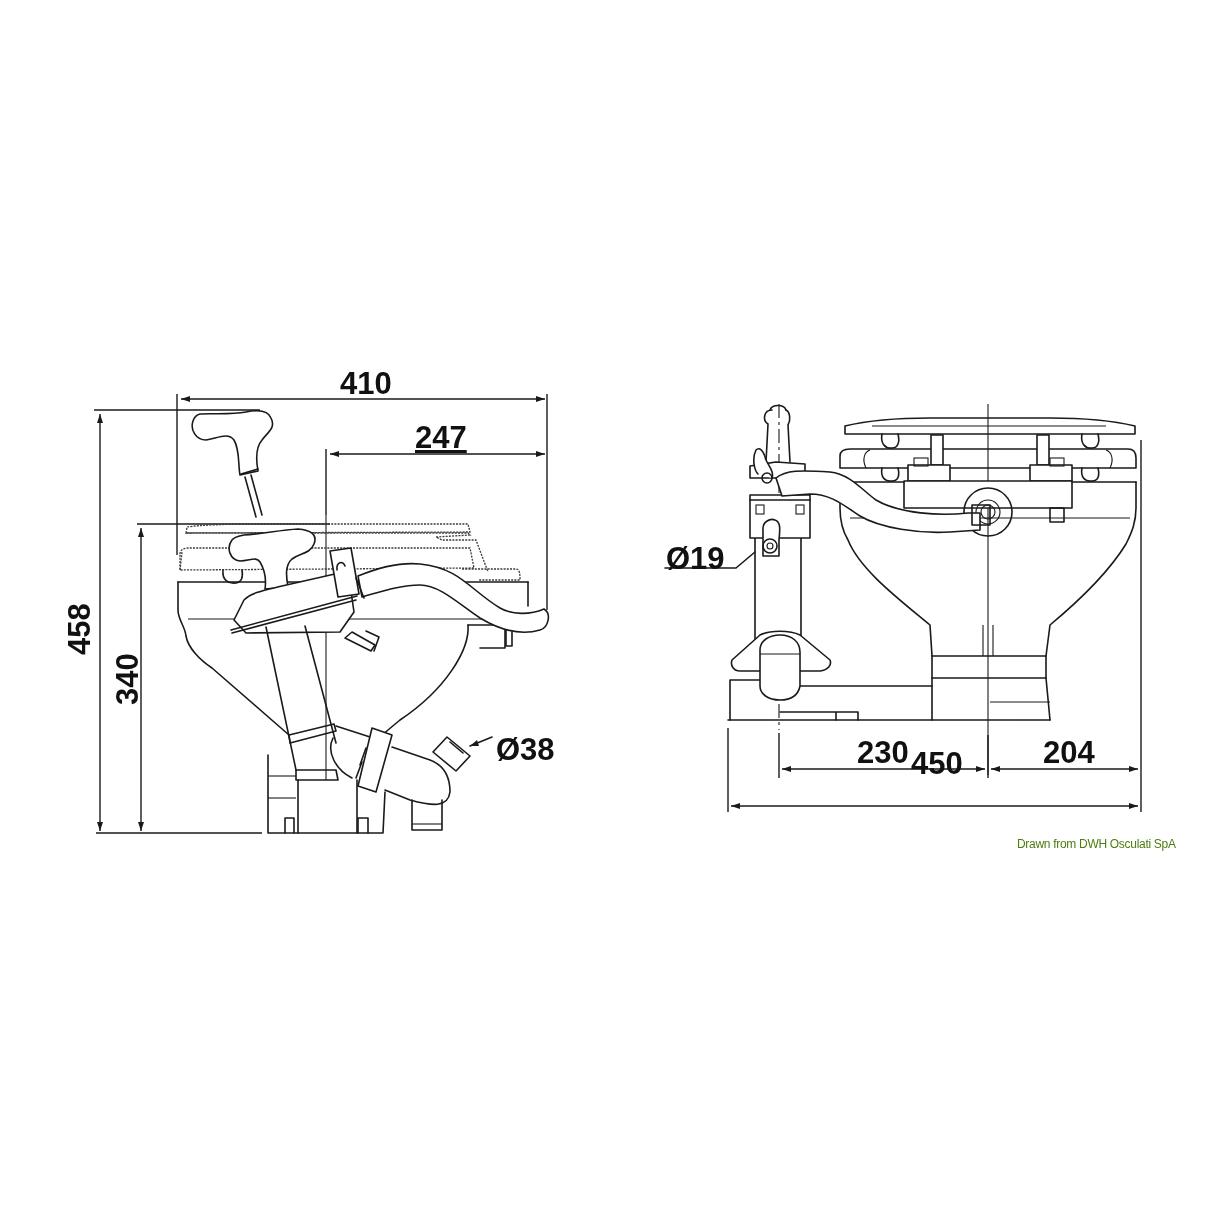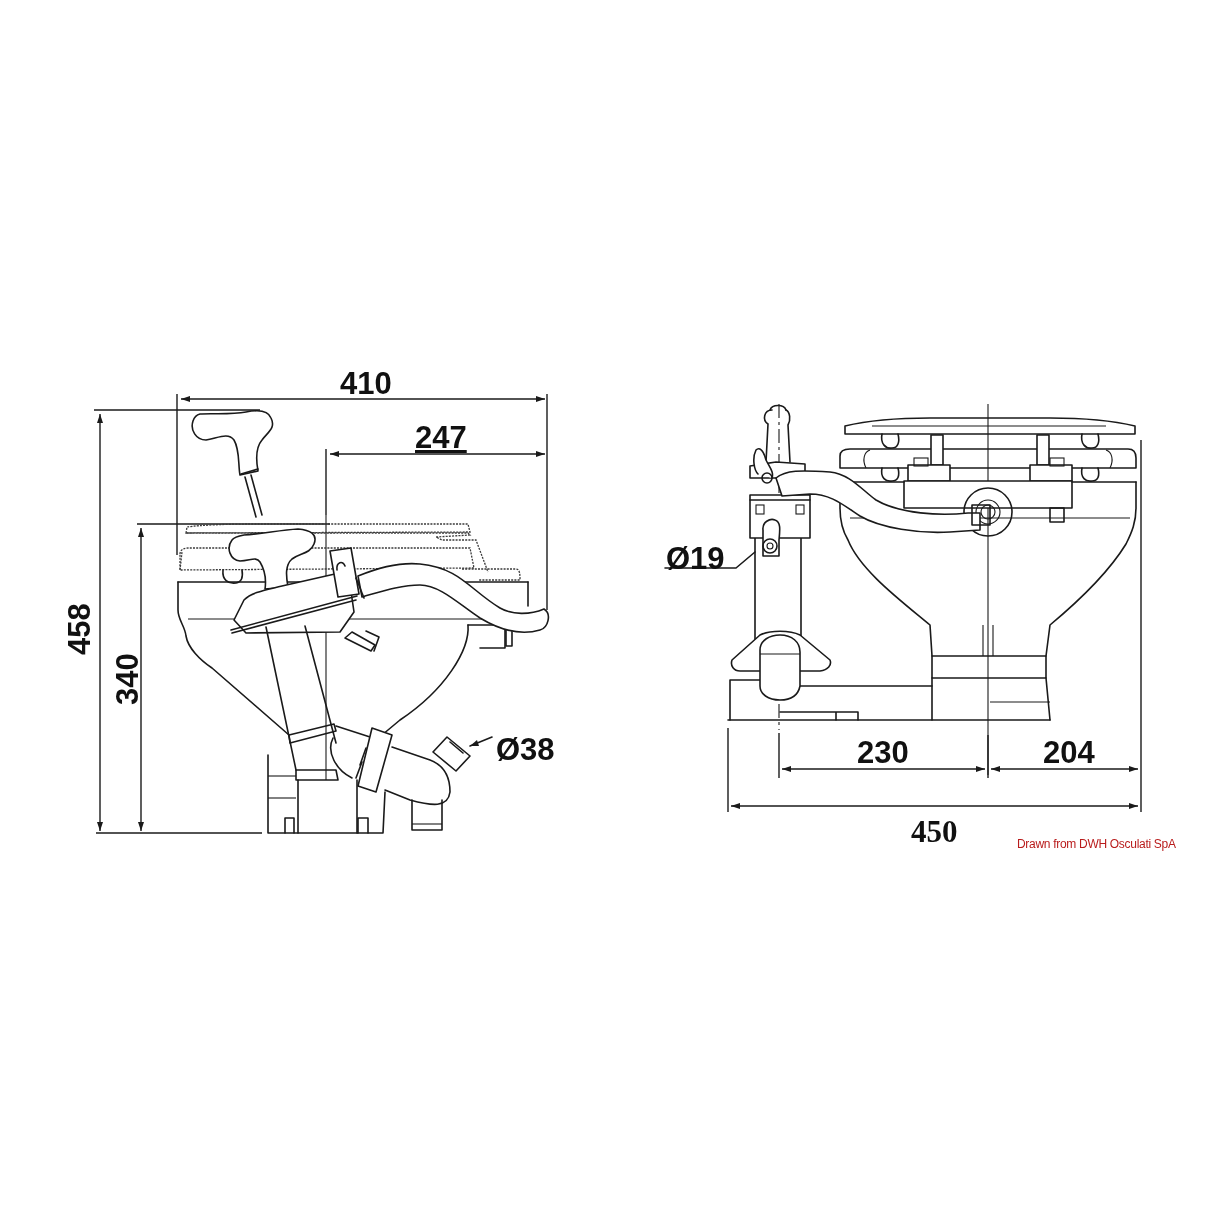--- a/index.html
+++ b/index.html
@@ -6,21 +6,21 @@
     body { width: 1214px; height: 1214px; position: relative; overflow: hidden; font-family: "Liberation Sans", sans-serif; }
     #canvas { position: absolute; left: 0; top: 0; width: 1214px; height: 1214px; }
     .ln { stroke: #1a1a1a; stroke-width: 1.6; fill: none; stroke-linejoin: round; stroke-linecap: round; }
     .ln-thin { stroke: #1a1a1a; stroke-width: 1.1; fill: none; }
     .ln-dash { stroke: #3a3a3a; stroke-width: 1.3; fill: none; stroke-dasharray: 2 1.2; }
     .ln-center { stroke: #1a1a1a; stroke-width: 1.1; fill: none; stroke-dasharray: 14 4 3 4; }
     .dim { stroke: #1a1a1a; stroke-width: 1.4; fill: none; }
     .fill-w { fill: #ffffff; }
     .dim-text { position: absolute; font-family: "Liberation Sans", sans-serif; font-weight: bold; font-size: 31px; color: #111111; line-height: 1; white-space: nowrap; }
     .dim-text.vert { transform-origin: left top; transform: rotate(-90deg); }
-    .credit { position: absolute; font-family: "Liberation Sans", sans-serif; font-size: 12px; color: #b91c1c; letter-spacing: -0.3px; white-space: nowrap; }
+    .credit { position: absolute; font-family: "Liberation Sans", sans-serif; font-size: 12px; color: #4d7c0f; letter-spacing: -0.3px; white-space: nowrap; }
   </style>
 </head>
 <body>
 
 <svg id="canvas" viewBox="0 0 1214 1214" xmlns="http://www.w3.org/2000/svg">
 
   <g>
 
     <g>
       <line class="dim" x1="177" y1="394" x2="177" y2="555"></line>
@@ -238,15 +238,15 @@
 
 <div class="dim-text" style="left:340px; top:368px;">410</div>
 <div class="dim-text" style="left:415px; top:422px;text-decoration:underline;">247</div>
 <div class="dim-text vert" style="left:64px; top:655px;">458</div>
 <div class="dim-text vert" style="left:112px; top:705px;">340</div>
 <div class="dim-text" style="left:496px; top:734px;">Ø38</div>
 
 <div class="dim-text" style="left:658px; top:543px;margin-left:8px;">Ø19</div>
 <div class="dim-text" style="left:857px; top:737px;">230</div>
 <div class="dim-text" style="left:1043px; top:737px;">204</div>
-<div class="dim-text" style="left:911px; top:816px;font-family:Liberation Serif, serif;">450</div>
+<div class="dim-text" style="left:911px; top:748px;">450</div>
 
 <div class="credit" style="left:1017px; top:837px;">Drawn from DWH Osculati SpA</div>
 
 </body></html>

